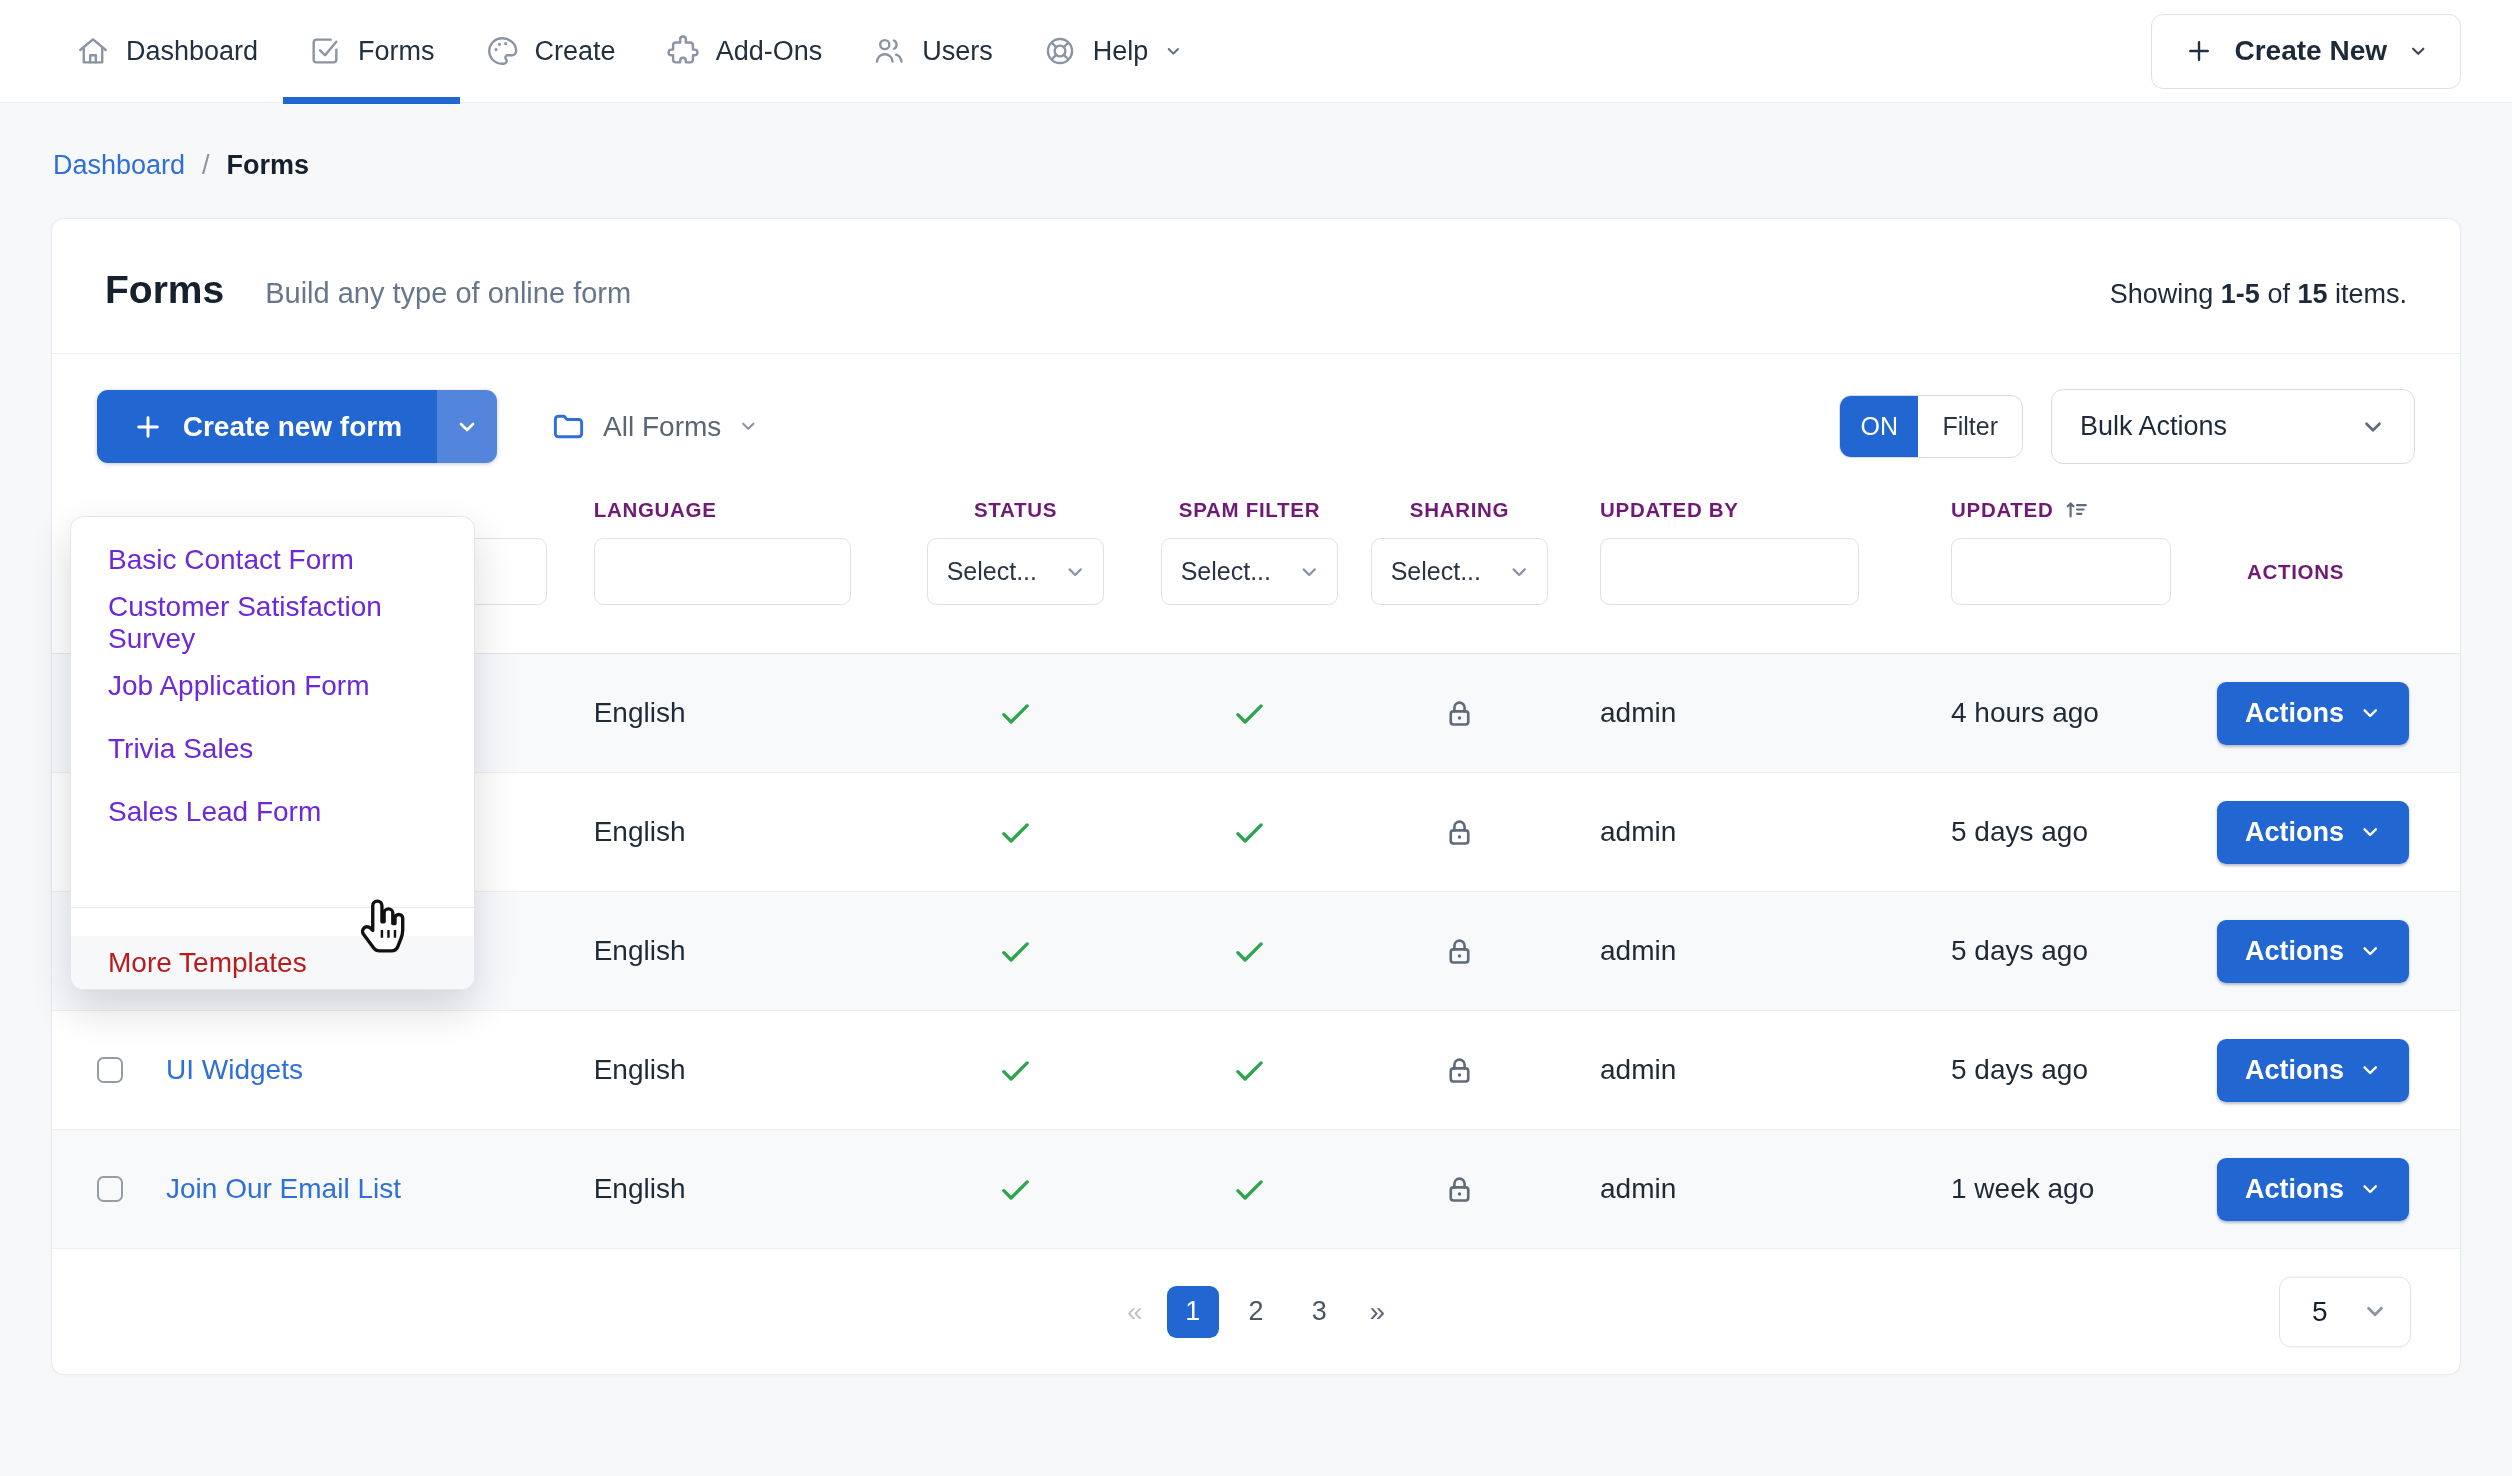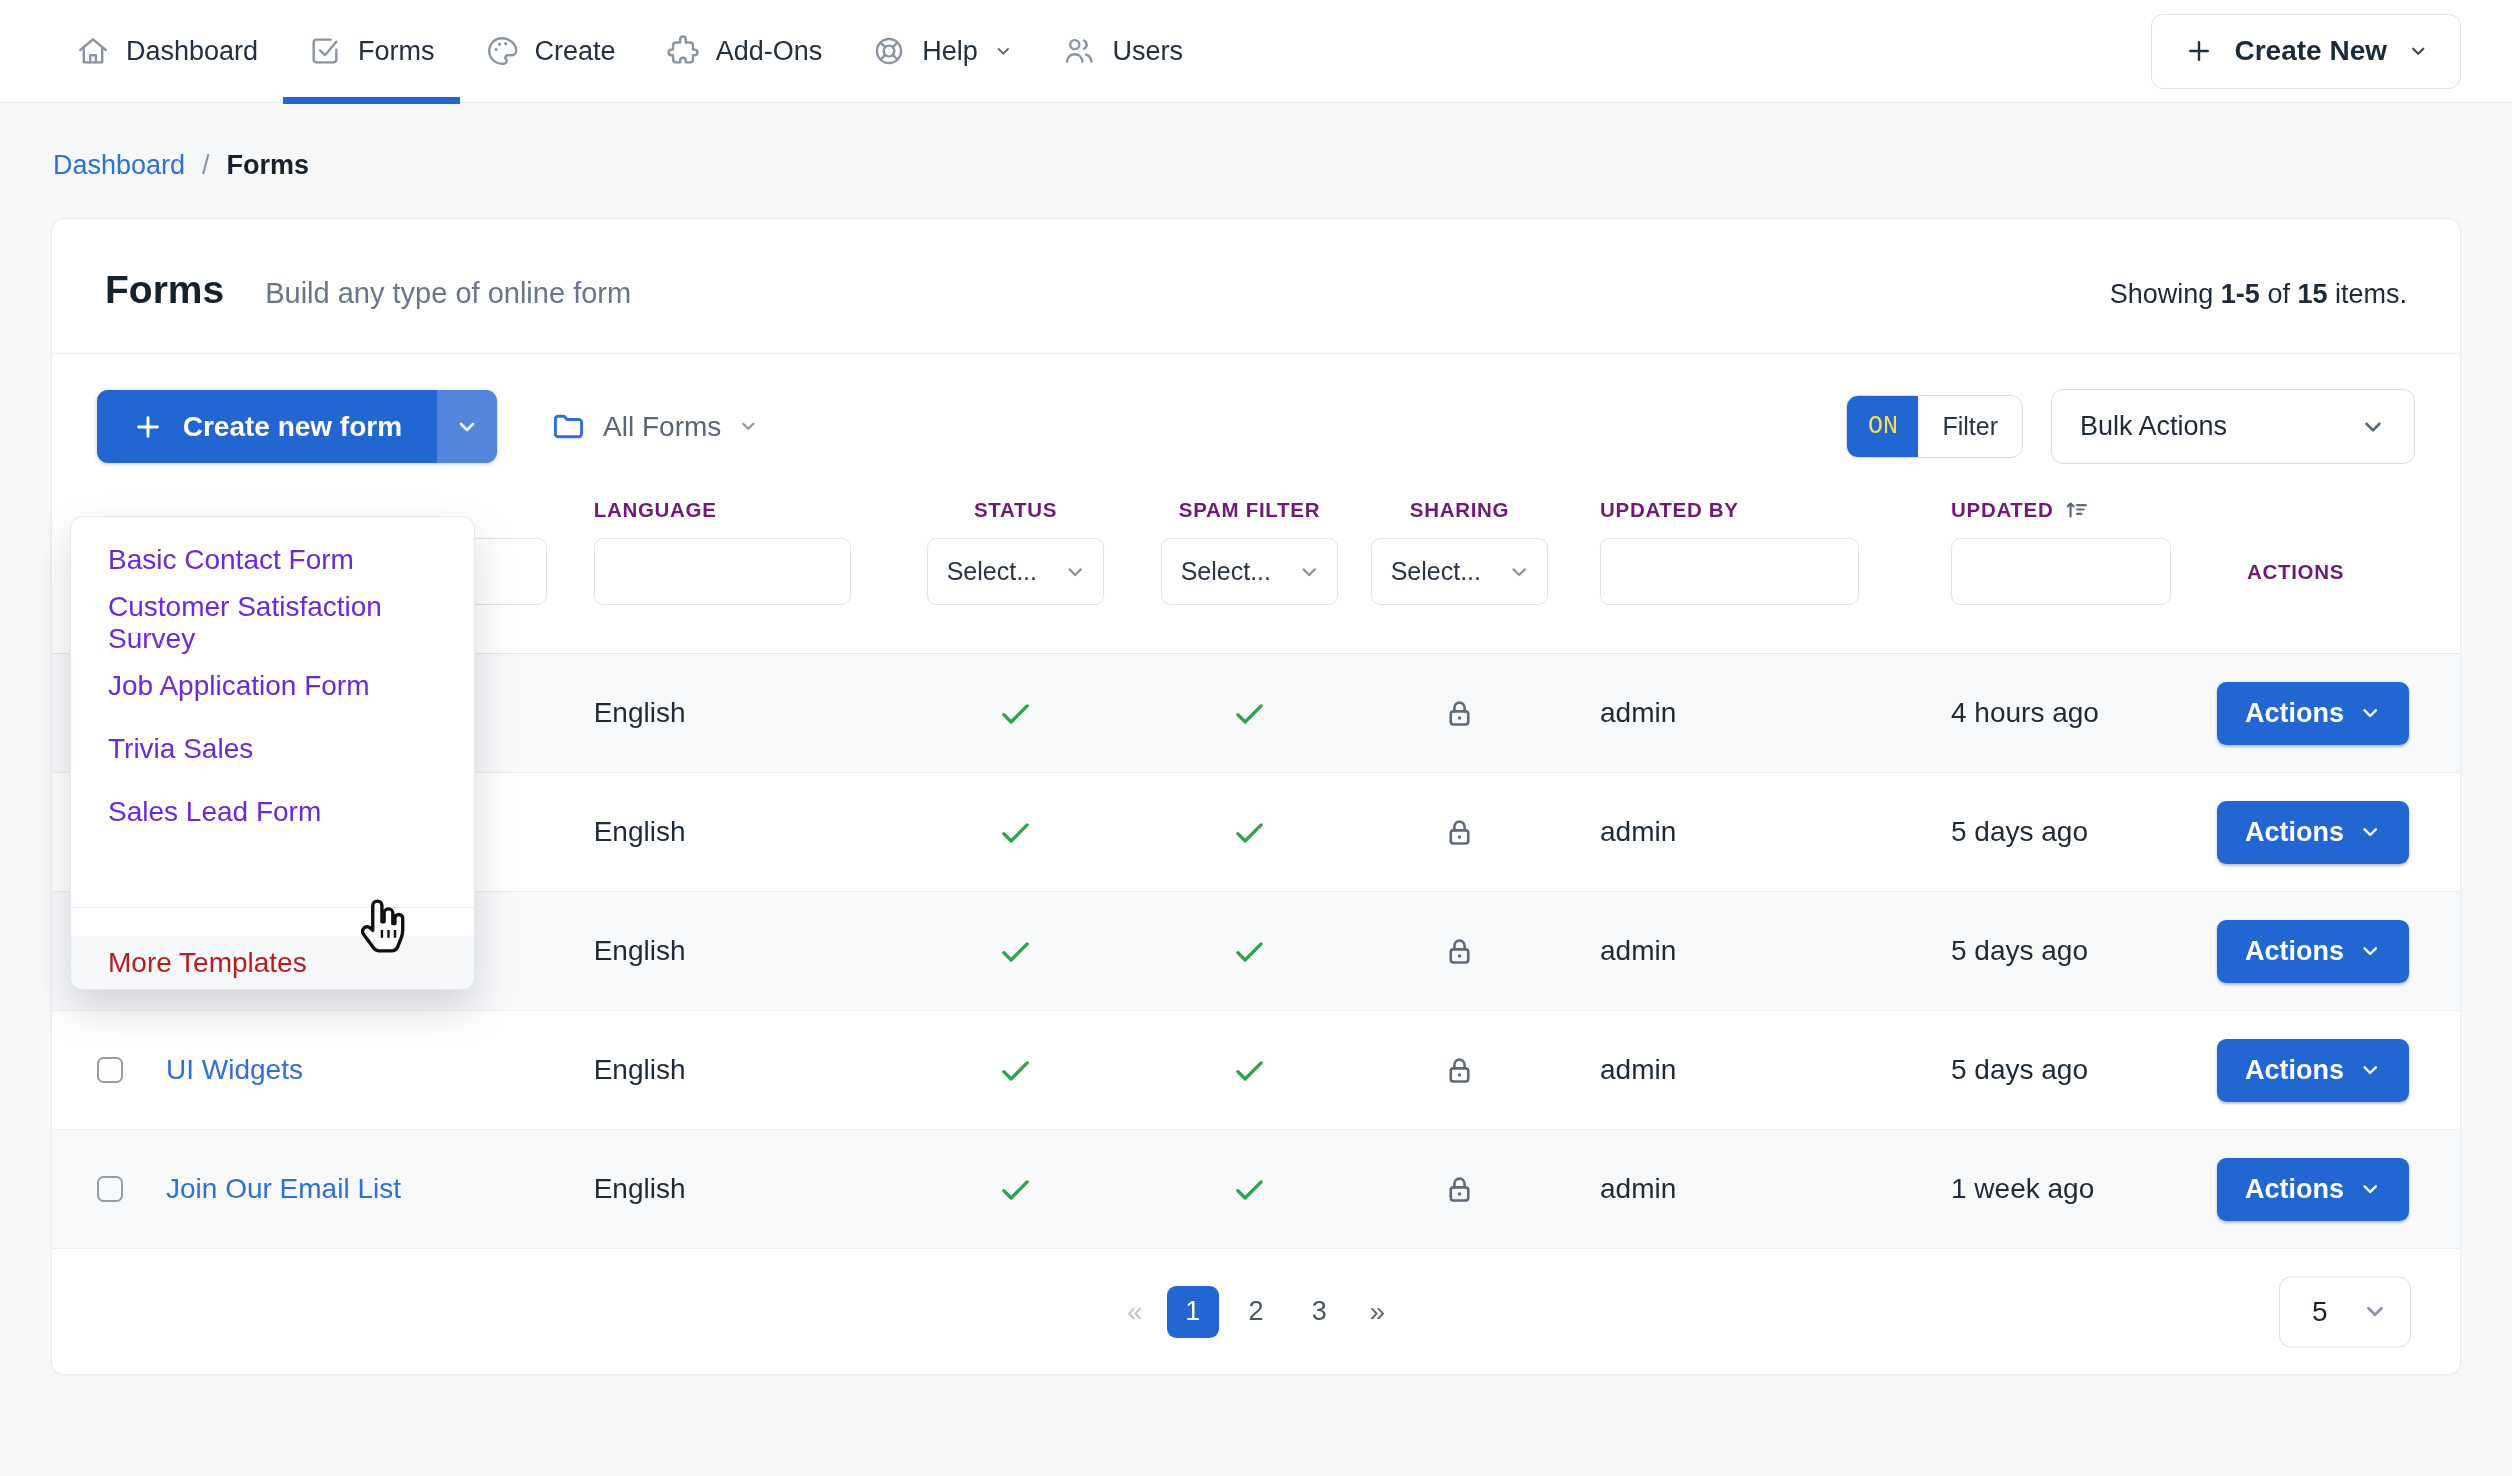--- a/index.html
+++ b/index.html
@@ -64,21 +64,21 @@
     display:flex; align-items:center; justify-content:center; color:#fff; cursor:pointer;
   }
   .folder-filter { display:flex; align-items:center; gap:17px; margin-left:54px; cursor:pointer; }
   .folder-filter span { font-size:28px; color:#5b6675; }
   .toolbar-right { margin-left:auto; display:flex; align-items:center; gap:28px; }
   .toggle {
     display:flex; align-items:stretch; border:1.9px solid #d6dce3; border-radius:12px;
     overflow:hidden; height:63px; cursor:pointer; background:#fff;
   }
   .toggle-on {
-    background:var(--accent); color:#fde047; font-size:25px; display:flex; align-items:center; padding:0 20.5px;font-family:Liberation Mono, monospace;
+    background:var(--accent); color:#ffffff; font-size:25px; display:flex; align-items:center; padding:0 20.5px;
   }
   .toggle-label { color:#2a3544; font-size:25px; display:flex; align-items:center; padding:0 24px; }
   .bulk-select {
     width:364px; height:75px; border:1.9px solid #d6dce3; border-radius:12px; background:#fff;
     display:flex; align-items:center; padding:0 28px; font-size:27px; color:#1c2a3a; cursor:pointer;
   }
   .bulk-select .chev { margin-left:auto; }
 
   
   .tgrid {
@@ -208,42 +208,42 @@
       <span class="nav-icon">
         <svg width="34" height="34" viewBox="0 0 24 24" fill="none" stroke="currentColor" stroke-width="1.7" stroke-linecap="round" stroke-linejoin="round">
             <path d="M10 3.8a2 2 0 0 1 4 0V6h3a2 2 0 0 1 2 2v3h1.2a2 2 0 0 1 0 4H19v3a2 2 0 0 1-2 2h-3v-1.2a2 2 0 0 0-4 0V20H7a2 2 0 0 1-2-2v-3H3.8a2 2 0 0 1 0-4H5V8a2 2 0 0 1 2-2h3V3.8z"></path>
           </svg>
       </span>
       <span>Add-Ons</span>
     </div>
     <div class="nav-item">
       <span class="nav-icon">
         <svg width="34" height="34" viewBox="0 0 24 24" fill="none" stroke="currentColor" stroke-width="1.7" stroke-linecap="round" stroke-linejoin="round">
-            <circle cx="12" cy="12" r="8.5"></circle>
-            <circle cx="12" cy="12" r="3.8"></circle>
-            <path d="M6.3 6.3l3 3M17.7 6.3l-3 3M6.3 17.7l3-3M17.7 17.7l-3-3"></path>
-          </svg>
-      </span>
-      <span>Help</span>
-      <span>
-        <svg width="18.7" height="18.7" viewBox="0 0 24 24" fill="none" stroke="#5f6b7a" stroke-width="2.4" stroke-linecap="round" stroke-linejoin="round">
-            <path d="M6 9l6 6 6-6"></path>
-          </svg>
-      </span>
-    </div>
-    <div class="nav-item">
-      <span class="nav-icon">
-        <svg width="34" height="34" viewBox="0 0 24 24" fill="none" stroke="currentColor" stroke-width="1.7" stroke-linecap="round" stroke-linejoin="round">
             <circle cx="9" cy="7.5" r="3.2"></circle>
             <path d="M3.5 19.5c.5-3.2 2.7-5.2 5.5-5.2s5 2 5.5 5.2"></path>
             <path d="M15.5 4.6a3.2 3.2 0 0 1 0 5.8"></path>
             <path d="M17 14.6c2 .6 3.4 2.4 3.8 4.9"></path>
           </svg>
       </span>
       <span>Users</span>
+    </div>
+    <div class="nav-item">
+      <span class="nav-icon">
+        <svg width="34" height="34" viewBox="0 0 24 24" fill="none" stroke="currentColor" stroke-width="1.7" stroke-linecap="round" stroke-linejoin="round">
+            <circle cx="12" cy="12" r="8.5"></circle>
+            <circle cx="12" cy="12" r="3.8"></circle>
+            <path d="M6.3 6.3l3 3M17.7 6.3l-3 3M6.3 17.7l3-3M17.7 17.7l-3-3"></path>
+          </svg>
+      </span>
+      <span>Help</span>
+      <span>
+        <svg width="18.7" height="18.7" viewBox="0 0 24 24" fill="none" stroke="#5f6b7a" stroke-width="2.4" stroke-linecap="round" stroke-linejoin="round">
+            <path d="M6 9l6 6 6-6"></path>
+          </svg>
+      </span>
     </div>
   </nav>
   <div class="topbar-right">
     <button class="btn-create-new">
       <span>
         <svg width="30" height="30" viewBox="0 0 24 24" fill="none" stroke="#22303f" stroke-width="1.9" stroke-linecap="round">
             <path d="M12 5v14M5 12h14"></path>
           </svg>
       </span>
       <span>Create New</span>

